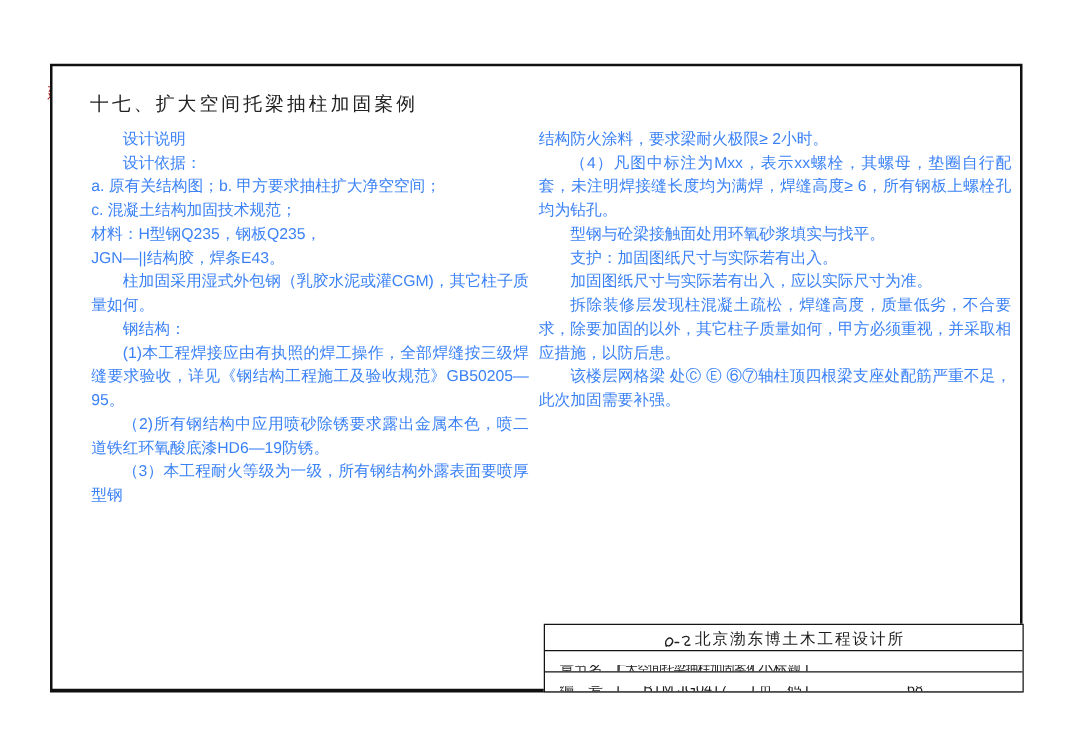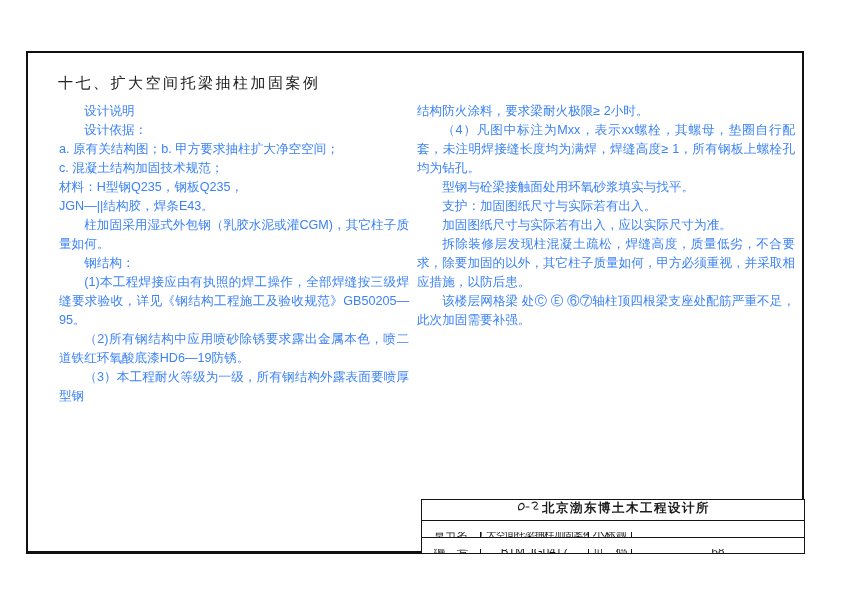--- a/index.html
+++ b/index.html
@@ -14,21 +14,21 @@
   .header-label {
     position: absolute;
     left: 38px; top: 27px;
     font-size: 13px;
     letter-spacing: 2px;
     color: #b91c1c;
     margin-top: 38px;
   }
   .content-frame {
     position: absolute;
-    left: 26px; top: 51px;
+    left: 40px; top: 51px;
     width: 778px; height: 503px;
     border: 2px solid #101010;
     border-bottom-width: 3px;
     box-sizing: border-box;
     background: #ffffff;
   }
   .page-title {
     position: absolute;
     left: 30px; top: 21px;
     font-size: 15px;
@@ -53,25 +53,24 @@
     left: 393px; top: 446px;
     width: 384px; height: 55px;
     border: 1px solid #141414;
     box-sizing: border-box;
     display: grid;
     grid-template-rows: 21px 17px 15px;
     background: #ffffff;
   }
   .tb-row1 {
     grid-column: 1 / -1;
-    display: flex; align-items: flex-start; justify-content: center;
+    display: flex; align-items: flex-end; justify-content: center;
     border-bottom: 1px solid #141414;
     font-size: 12.5px; letter-spacing: 1.5px;
     gap: 2px;
-    font-weight: bold;
   }
   .tb-grid-row {
     display: grid;
     grid-template-columns: 59px 108px 43px 172px;
   }
   .tb-grid-row.mid { border-bottom: 1px solid #141414; }
   .tb-cell {
     display: flex; align-items: center; justify-content: center;
     font-size: 11.5px;
     overflow: hidden; white-space: nowrap;
@@ -100,21 +99,21 @@
     <p>JGN—||结构胶，焊条E43。</p>
     <p class="ind">柱加固采用湿式外包钢（乳胶水泥或灌CGM)，其它柱子质量如何。</p>
     <p class="ind">钢结构：</p>
     <p class="ind">(1)本工程焊接应由有执照的焊工操作，全部焊缝按三级焊缝要求验收，详见《钢结构工程施工及验收规范》GB50205—95。</p>
     <p class="ind">（2)所有钢结构中应用喷砂除锈要求露出金属本色，喷二道铁红环氧酸底漆HD6—19防锈。</p>
     <p class="ind">（3）本工程耐火等级为一级，所有钢结构外露表面要喷厚型钢</p>
   </div>
 
   <div class="col col-right">
     <p>结构防火涂料，要求梁耐火极限≥ 2小时。</p>
-    <p class="ind">（4）凡图中标注为Mxx，表示xx螺栓，其螺母，垫圈自行配套，未注明焊接缝长度均为满焊，焊缝高度≥ 1，所有钢板上螺栓孔均为钻孔。</p>
+    <p class="ind">（4）凡图中标注为Mxx，表示xx螺栓，其螺母，垫圈自行配套，未注明焊接缝长度均为满焊，焊缝高度≥ 6，所有钢板上螺栓孔均为钻孔。</p>
     <p class="ind">型钢与砼梁接触面处用环氧砂浆填实与找平。</p>
     <p class="ind">支护：加固图纸尺寸与实际若有出入。</p>
     <p class="ind">加固图纸尺寸与实际若有出入，应以实际尺寸为准。</p>
     <p class="ind">拆除装修层发现柱混凝土疏松，焊缝高度，质量低劣，不合要求，除要加固的以外，其它柱子质量如何，甲方必须重视，并采取相应措施，以防后患。</p>
     <p class="ind">该楼层网格梁 处Ⓒ Ⓔ ⑥⑦轴柱顶四根梁支座处配筋严重不足，此次加固需要补强。</p>
   </div>
 
   <div class="title-block">
     <div class="tb-row1">
       <span class="logo-icon">

